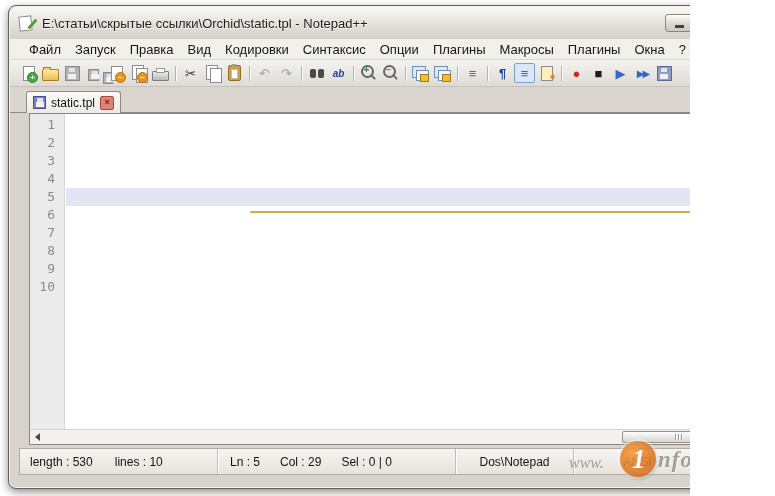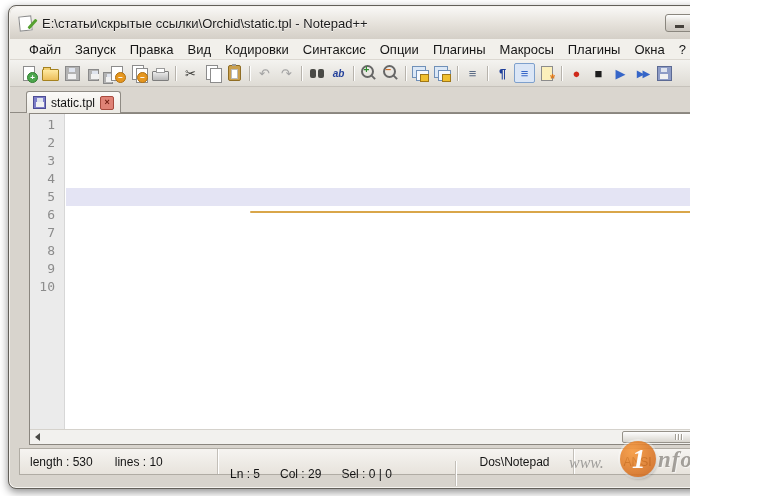--- a/index.html
+++ b/index.html
@@ -101,21 +101,21 @@
   .sarrow.l{left:0;}
   .sarrow.r{right:0;}
   .tri-l{width:0;height:0;border-top:4px solid transparent;border-bottom:4px solid transparent;border-right:5px solid #4a4a46;}
   .tri-r{width:0;height:0;border-top:4px solid transparent;border-bottom:4px solid transparent;border-left:5px solid #4a4a46;}
   .sthumb{position:absolute;left:592px;top:1px;width:112px;height:12px;background:linear-gradient(#fdfdfd,#d8d5ce);
           border:1px solid #96928a;border-radius:2px;box-sizing:border-box;display:flex;align-items:center;justify-content:center;gap:2px;}
   .gripline{width:1px;height:6px;background:#a19d95;box-shadow:1px 0 0 #fff;}
   
   .statusbar{position:absolute;left:10px;right:10px;bottom:13px;height:27px;
              background:linear-gradient(#f6f4f1,#e7e3dc);border:1px solid #b0aca4;box-sizing:border-box;
-             display:flex;align-items:center;font-size:12px;color:#141414;}
+             display:flex;align-items:flex-end;font-size:12px;color:#141414;}
   .scell{height:100%;display:flex;align-items:center;border-right:1px solid #c3bfb8;box-shadow:1px 0 0 #fff;box-sizing:border-box;}
   .scell.c1{width:198px;padding-left:10px;gap:22px;}
   .scell.c2{width:238px;padding-left:12px;gap:20px;margin-top:24px;}
   .scell.c3{width:118px;justify-content:center;}
   .scell.c4{width:128px;justify-content:center;}
   .scell.c5{flex:1;justify-content:center;border-right:none;box-shadow:none;}
   .rgrip{position:absolute;right:1px;bottom:1px;width:12px;height:12px;
          background:radial-gradient(circle at 9px 9px,#9a968e 1px,transparent 1.6px),
                     radial-gradient(circle at 5px 9px,#9a968e 1px,transparent 1.6px),
                     radial-gradient(circle at 9px 5px,#9a968e 1px,transparent 1.6px);}

